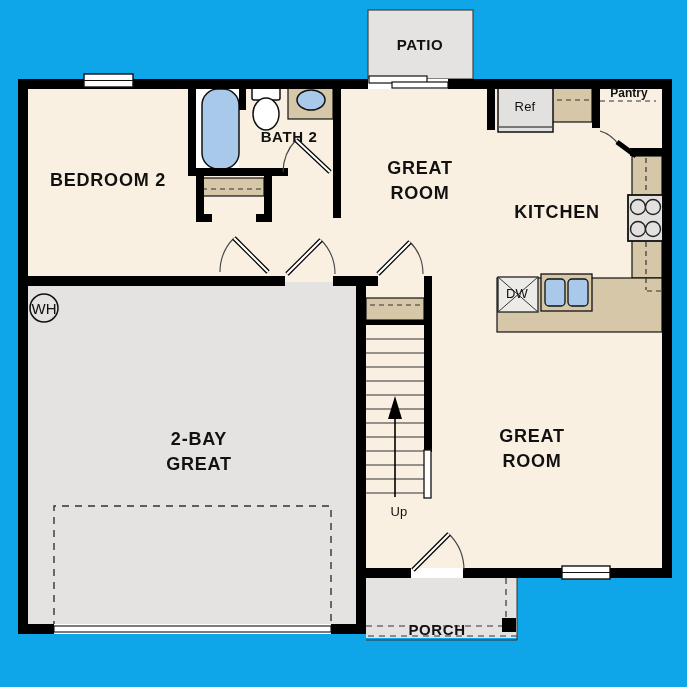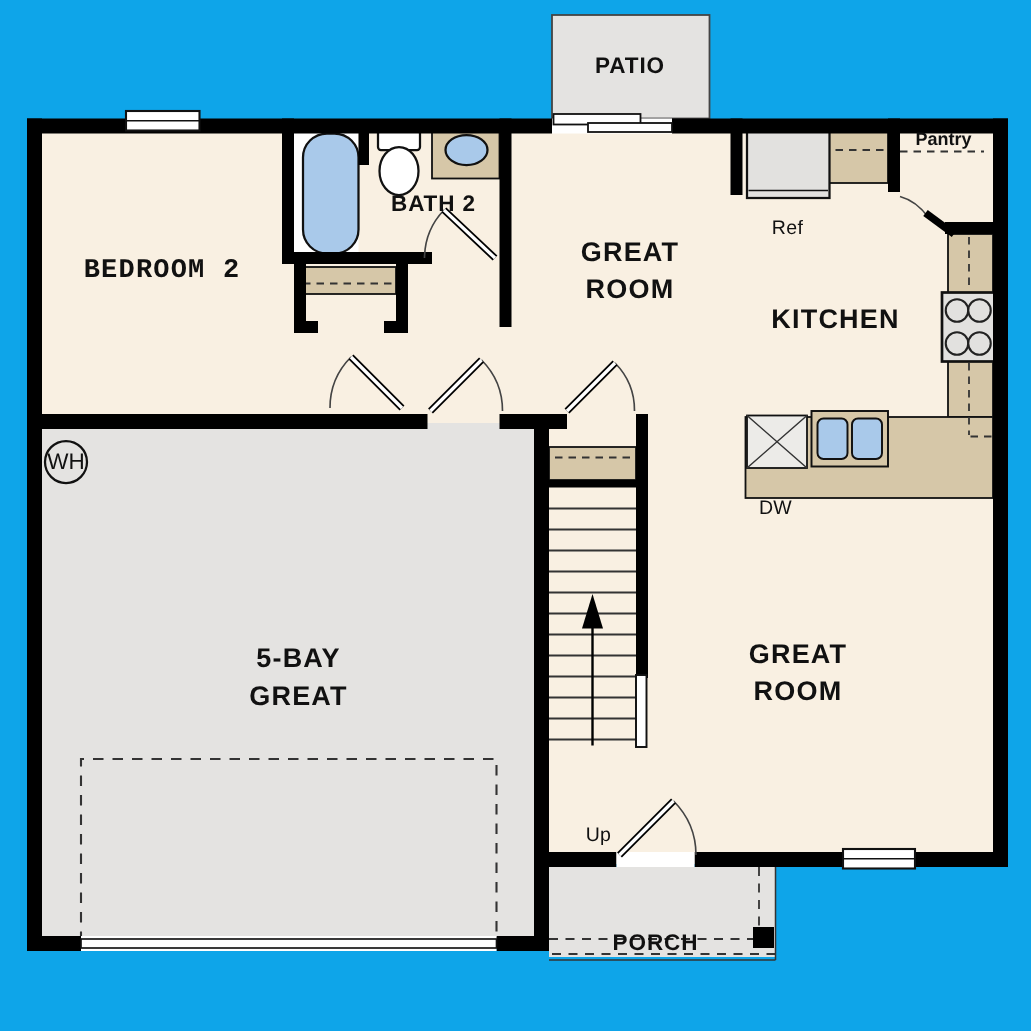--- a/index.html
+++ b/index.html
@@ -4,21 +4,21 @@
 <style>
   html,body{margin:0;padding:0;background:#fff;}
   #plan{position:relative;width:687px;height:687px;background:#0ea5e9;overflow:hidden;
         font-family:"Liberation Sans",sans-serif;}
   #plan svg{position:absolute;left:0;top:0;}
   .lbl{position:absolute;transform:translate(-50%,-50%);text-align:center;
        font-weight:bold;color:#111;white-space:nowrap;letter-spacing:0.8px;line-height:1.4;}
   .lbl span{display:block;}
   .room{font-size:18px;}
   .med{font-size:15px;letter-spacing:0.6px;}
-  .sm{font-weight:normal;font-size:13px;letter-spacing:0.2px;margin-top:45px;}
+  .sm{font-weight:normal;font-size:13px;letter-spacing:0.2px;}
   .tiny{font-weight:bold;font-size:12px;letter-spacing:0;}
   .wh{font-weight:normal;font-size:15px;letter-spacing:0;}
   .title{position:absolute;transform:translateY(-50%);font-weight:bold;font-size:21px;
          color:#000;letter-spacing:0.5px;text-shadow:1px 1px 0 #c9c9c9;}
 </style>
 </head>
 <body>
 
 <div id="plan">
 <svg width="687" height="687" viewBox="0 0 687 687">
@@ -147,33 +147,33 @@
       <line x1="378" y1="274" x2="410" y2="242" stroke="#fff" stroke-width="2.2"></line>
       <line x1="413" y1="570" x2="449" y2="534" stroke="#000" stroke-width="4.6"></line>
       <line x1="413" y1="570" x2="449" y2="534" stroke="#fff" stroke-width="2.2"></line>
       <line x1="636" y1="156" x2="617" y2="142" stroke="#000" stroke-width="5"></line>
     </g>
     <rect x="424" y="450" width="7" height="48" fill="#fff" stroke="#111" stroke-width="1.3"></rect>
   </g>
 </svg>
 
   <div class="lbl med" style="left:420px;top:44px;">PATIO</div>
-  <div class="lbl room" style="left:108px;top:181px;font-family:Liberation Mono, monospace;">BEDROOM 2</div>
+  <div class="lbl room" style="left:108px;top:181px;">BEDROOM 2</div>
   <div class="lbl med" style="left:289px;top:136px;">BATH 2</div>
   <div class="lbl room" style="left:420px;top:181px;">
     <span>GREAT</span>
     <span>ROOM</span>
   </div>
   <div class="lbl room" style="left:557px;top:213px;">KITCHEN</div>
   <div class="lbl room" style="left:532px;top:449px;">
     <span>GREAT</span>
     <span>ROOM</span>
   </div>
   <div class="lbl room" style="left:199px;top:452px;">
-    <span>5-BAY</span>
+    <span>2-BAY</span>
     <span>GREAT</span>
   </div>
   <div class="lbl med" style="left:437px;top:598px;margin-top:31px;">PORCH</div>
 
   <div class="lbl sm" style="left:525px;top:107px;">Ref</div>
   <div class="lbl tiny" style="left:629px;top:93px;">Pantry</div>
   <div class="lbl sm" style="left:517px;top:294px;">DW</div>
   <div class="lbl sm" style="left:399px;top:512px;">Up</div>
   <div class="lbl wh" style="left:44px;top:308px;">WH</div>
 

